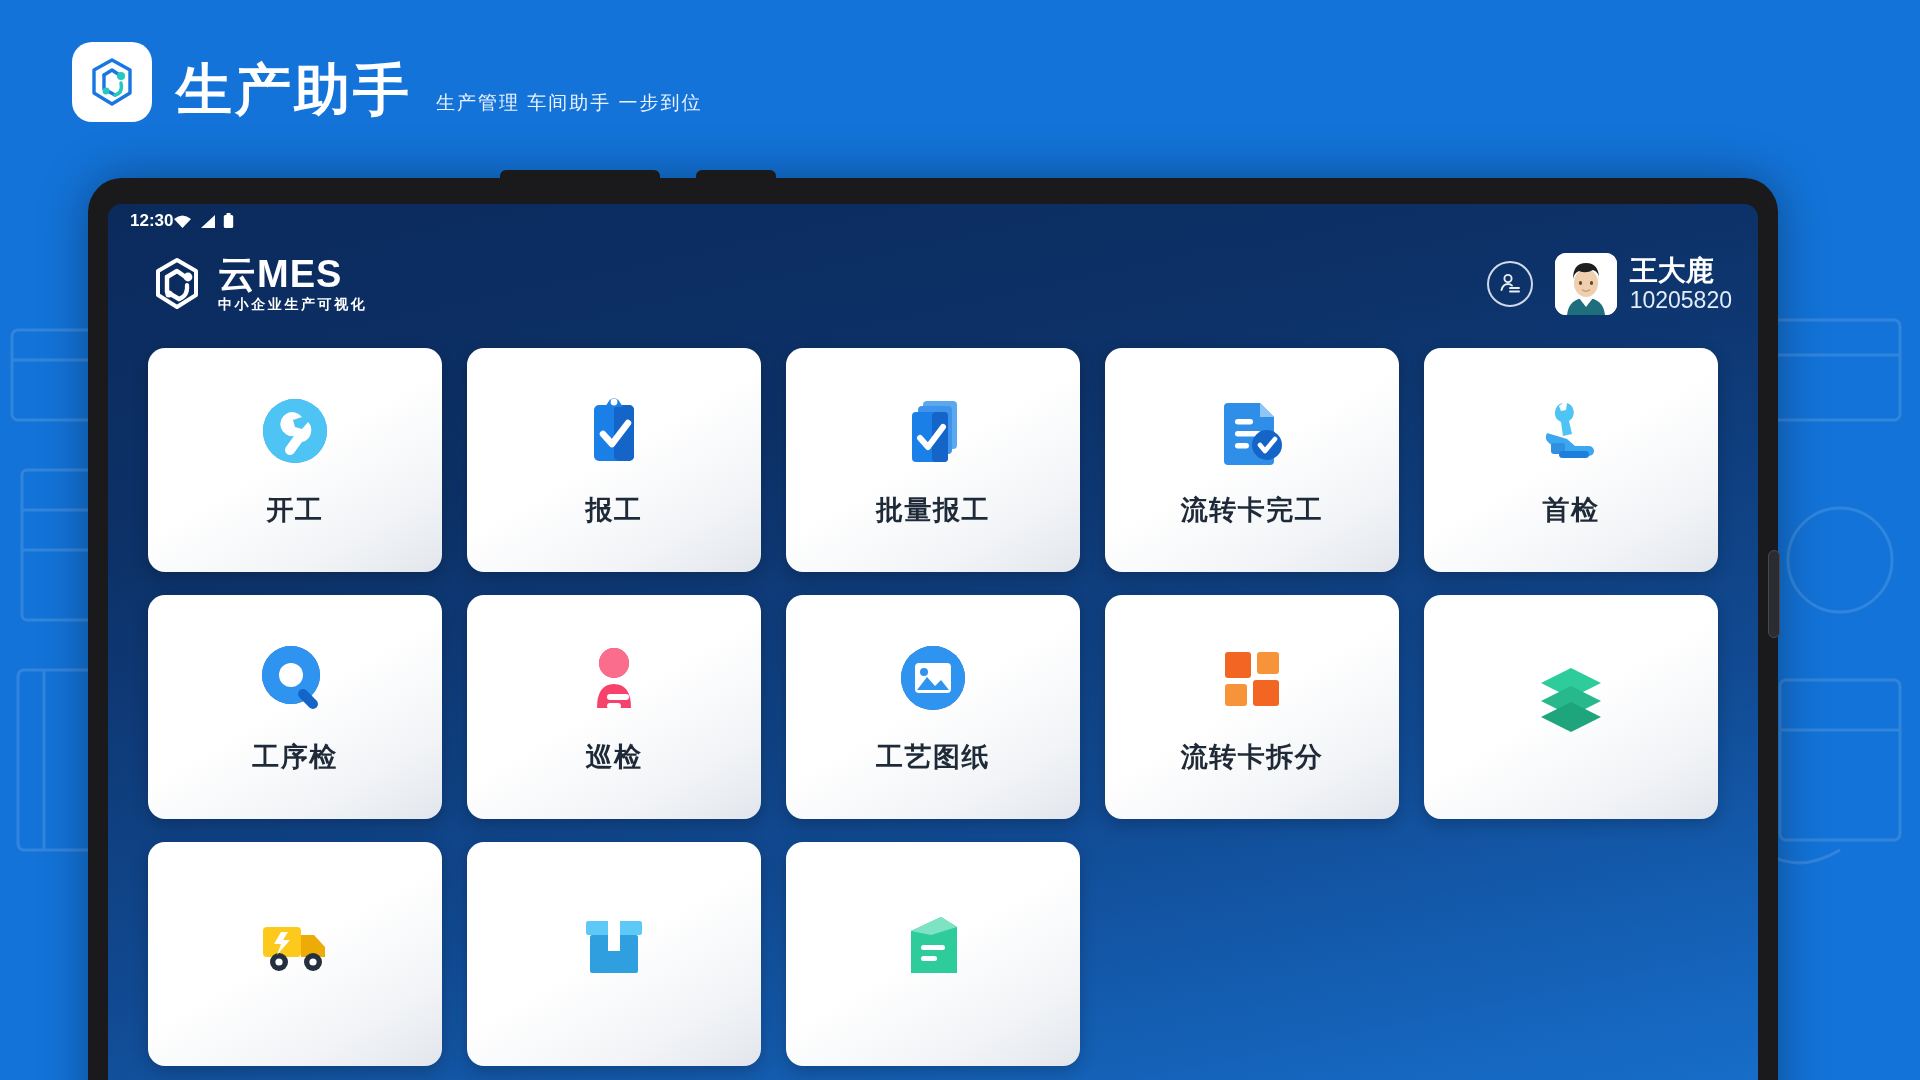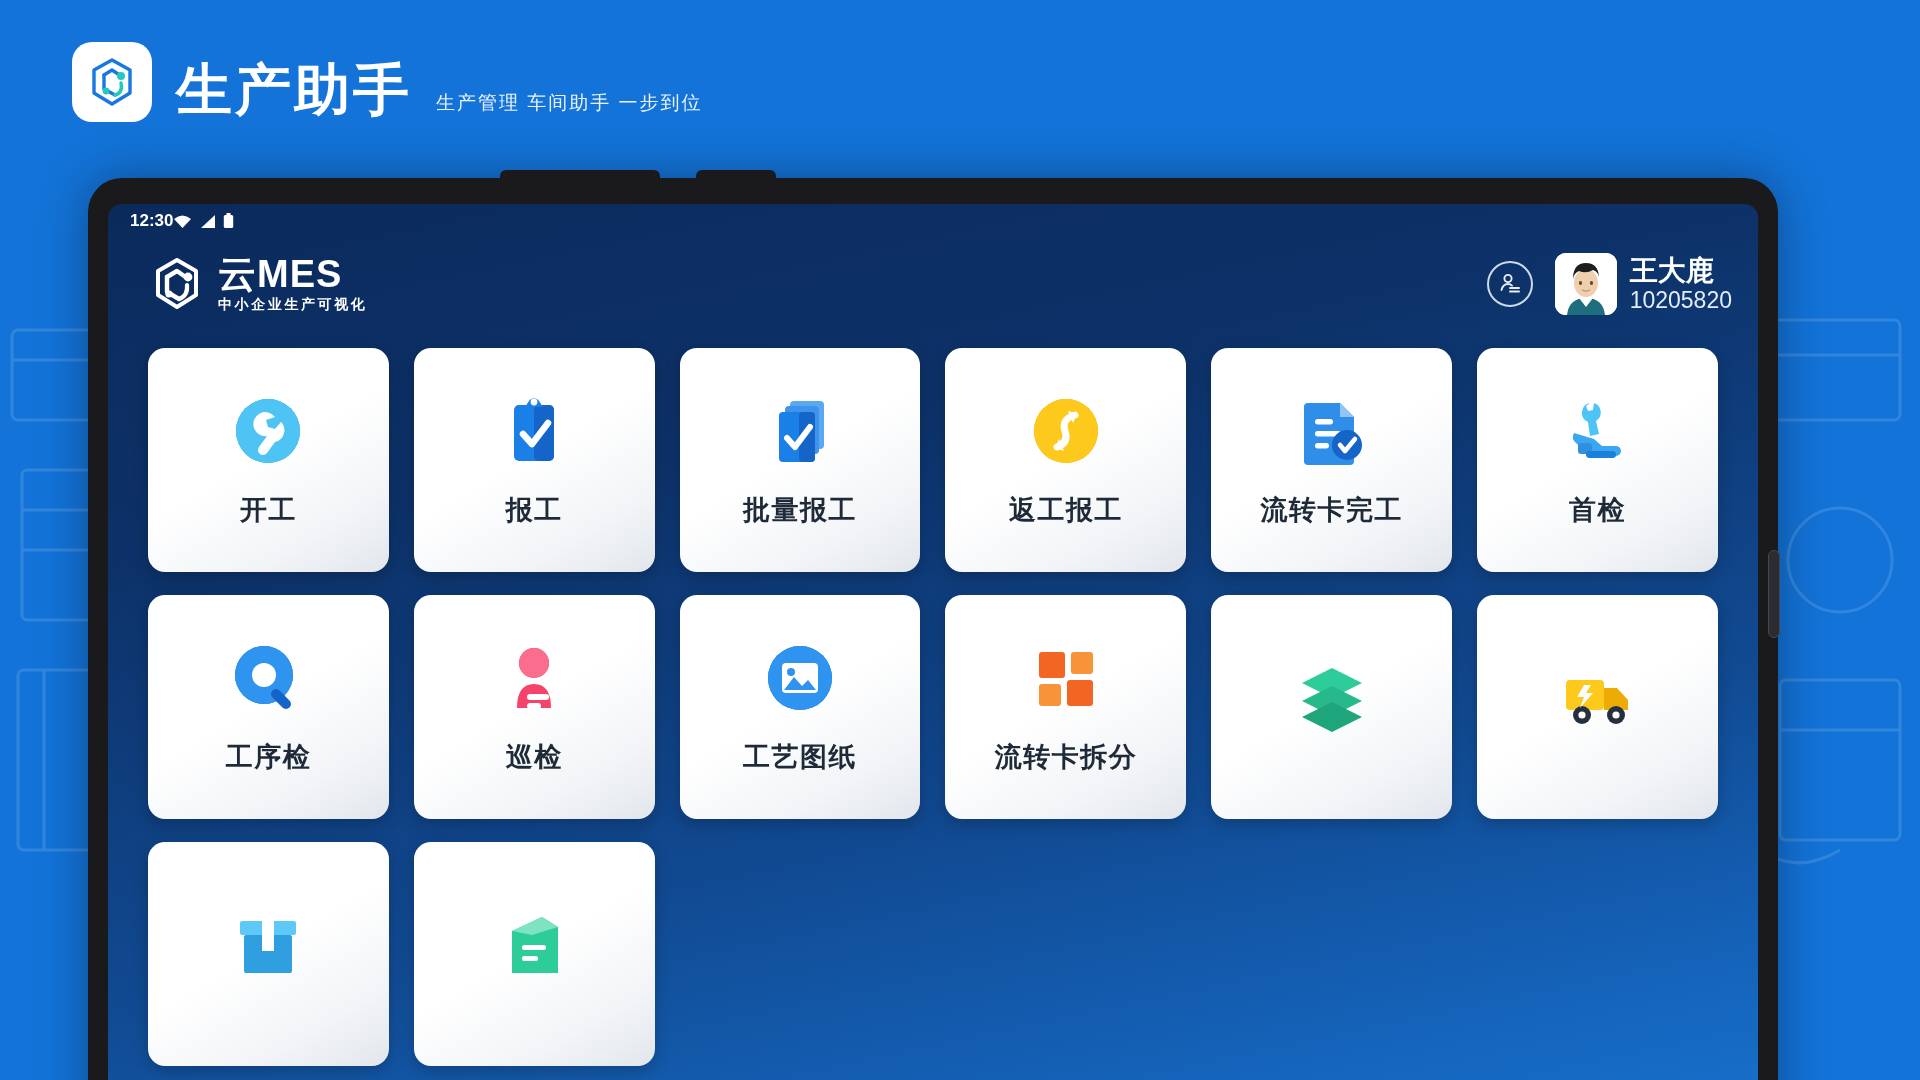--- a/index.html
+++ b/index.html
@@ -100,21 +100,21 @@
     background:#ffffff; overflow:hidden; flex:none;
     display:flex; align-items:center; justify-content:center;
   }
   .chip-text { display:flex; flex-direction:column; gap:3px; }
   .chip-name { font-size:28px; color:#ffffff; font-weight:bold; line-height:1.05; }
   .chip-id { font-size:23px; color:#e3ecf8; line-height:1.05; }
 
   
   .grid {
     padding:18px 40px 0 40px;
-    display:grid; grid-template-columns:repeat(6,1fr);
+    display:grid; grid-template-columns:repeat(5,1fr);
     gap:23px 25px;
     text-align:center;
   }
   .tile {
     height:224px; border-radius:17px;
     background:linear-gradient(150deg,#ffffff 0%,#ffffff 48%,#f2f4f7 78%,#e2e6ec 100%);
     display:flex; flex-direction:column;
     align-items:center; justify-content:center;
     gap:22px;
     box-shadow:0 5px 16px rgba(0,0,0,.22);
@@ -269,32 +269,20 @@
             <rect x="28" y="8" width="34" height="48" rx="4" fill="#5aa9f0"></rect>
             <rect x="23" y="13" width="34" height="48" rx="4" fill="#3f93ea"></rect>
             <rect x="17" y="19" width="36" height="50" rx="4" fill="#1b7fe8"></rect>
             <rect x="37" y="19" width="16" height="50" rx="4" fill="#1565c9"></rect>
             <path d="M25 45 l8 9 l15 -20" fill="none" stroke="#ffffff" stroke-width="6" stroke-linecap="round" stroke-linejoin="round"></path>
           </svg>
         </span>
         <span class="tile-label">批量报工</span>
       </div>
 
-      <div class="tile">
-        <span class="tile-ico">
-          <svg width="76" height="76" viewBox="0 0 76 76">
-            <path d="M38 6 a32 32 0 0 1 0 64 a32 32 0 0 1 0 -64 Z" fill="#edab07"></path>
-            <path d="M38 6 a32 32 0 0 0 0 64 a32 32 0 0 0 0 -64 Z" fill="#fdc91c"></path>
-            <path d="M47 22 q-14 4 -10 16 q4 12 -8 16" fill="none" stroke="#ffffff" stroke-width="7" stroke-linecap="round"></path>
-            <path d="M40 18 l9 3 l-4 9 Z" fill="#ffffff"></path>
-            <path d="M36 58 l-9 -3 l4 -9 Z" fill="#ffffff"></path>
-          </svg>
-        </span>
-        <span class="tile-label">返工报工</span>
-      </div>
 
       <div class="tile">
         <span class="tile-ico">
           <svg width="76" height="76" viewBox="0 0 76 76">
             <path d="M14 10 h32 l14 14 v44 a4 4 0 0 1 -4 4 h-42 a4 4 0 0 1 -4 -4 v-54 a4 4 0 0 1 4 -4 Z" fill="#2e8ee8"></path>
             <path d="M46 10 l14 14 h-14 Z" fill="#8fc6f5"></path>
             <rect x="21" y="26" width="18" height="5.5" rx="2.7" fill="#ffffff"></rect>
             <rect x="21" y="38" width="26" height="5.5" rx="2.7" fill="#ffffff"></rect>
             <rect x="21" y="50" width="14" height="5.5" rx="2.7" fill="#ffffff"></rect>
             <circle cx="53" cy="52" r="15" fill="#1565c9"></circle>

